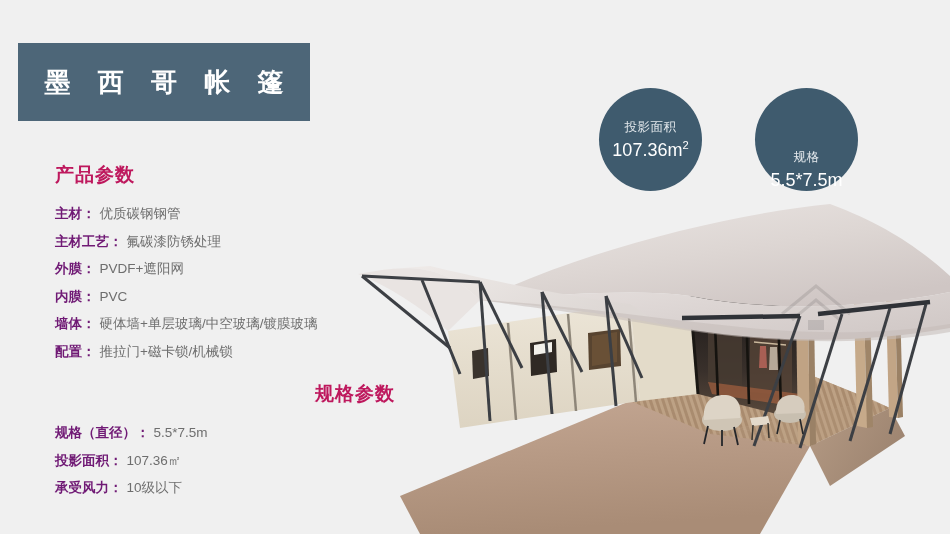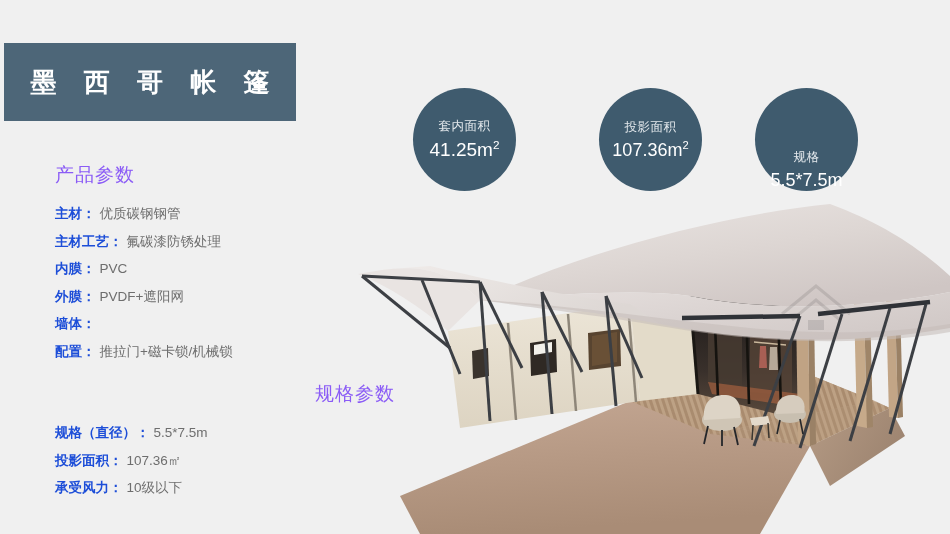--- a/index.html
+++ b/index.html
@@ -16,21 +16,21 @@
     position: relative;
     width: 950px;
     height: 534px;
     background: #f0f0f0;
     overflow: hidden;
   }
 
   
   .title-banner {
     position: absolute;
-    left: 4px;
+    left: 18px;
     top: 43px;
     width: 292px;
     height: 78px;
     background: #4d6678;
     display: flex;
     align-items: center;
     justify-content: center;
   }
   .title-banner-text {
     color: #ffffff;
@@ -42,37 +42,37 @@
   }
 
   
   .spec-panel {
     position: absolute;
     left: 55px;
     top: 162px;
     width: 340px;
   }
   .section-heading {
-    color: #8b5cf6;
+    color: #be185d;
     font-size: 19px;
-    font-weight: normal;
+    font-weight: bold;
     letter-spacing: 1px;
     margin-bottom: 12px;
   }
   .spec-list { margin-bottom: 6px; }
   .spec-row {
     display: flex;
     align-items: baseline;
     font-size: 13.5px;
     line-height: 1.0;
     padding: 7px 0;
     white-space: nowrap;
   }
   .spec-label {
-    color: #1d4ed8;
+    color: #701a75;
     font-weight: bold;
   }
   .spec-value {
     color: #6e6e6e;
     font-weight: normal;
     margin-left: 4px;
     text-align: center;
   }
   .section-heading.second { margin-top: 16px; text-align: right; }
 
@@ -143,29 +143,30 @@
     <div class="spec-list">
       <div class="spec-row">
         <span class="spec-label">主材：</span>
         <span class="spec-value">优质碳钢钢管</span>
       </div>
       <div class="spec-row">
         <span class="spec-label">主材工艺：</span>
         <span class="spec-value">氟碳漆防锈处理</span>
       </div>
       <div class="spec-row">
+        <span class="spec-label">外膜：</span>
+        <span class="spec-value">PVDF+遮阳网</span>
+      </div>
+      <div class="spec-row">
         <span class="spec-label">内膜：</span>
         <span class="spec-value">PVC</span>
       </div>
       <div class="spec-row">
-        <span class="spec-label">外膜：</span>
-        <span class="spec-value">PVDF+遮阳网</span>
-      </div>
-      <div class="spec-row">
         <span class="spec-label">墙体：</span>
+        <span class="spec-value">硬体墙+单层玻璃/中空玻璃/镀膜玻璃</span>
       </div>
       <div class="spec-row">
         <span class="spec-label">配置：</span>
         <span class="spec-value">推拉门+磁卡锁/机械锁</span>
       </div>
     </div>
 
     <div class="section-heading second">规格参数</div>
     <div class="spec-list">
       <div class="spec-row">
@@ -179,24 +180,20 @@
       <div class="spec-row">
         <span class="spec-label">承受风力：</span>
         <span class="spec-value">10级以下</span>
       </div>
     </div>
 
   </div>
 
   <div class="badges">
 
-    <div class="badge b0">
-      <div class="badge-label">套内面积</div>
-      <div class="badge-value"><span>41.25</span><span>m</span><span class="sup">2</span></div>
-    </div>
 
     <div class="badge b1">
       <div class="badge-label">投影面积</div>
       <div class="badge-value"><span>107.36</span><span>m</span><span class="sup">2</span></div>
     </div>
 
     <div class="badge b2">
       <div class="badge-label">规格</div>
       <div class="badge-value"><span>5.5*7.5m</span><span></span><span class="sup"></span></div>
     </div>

